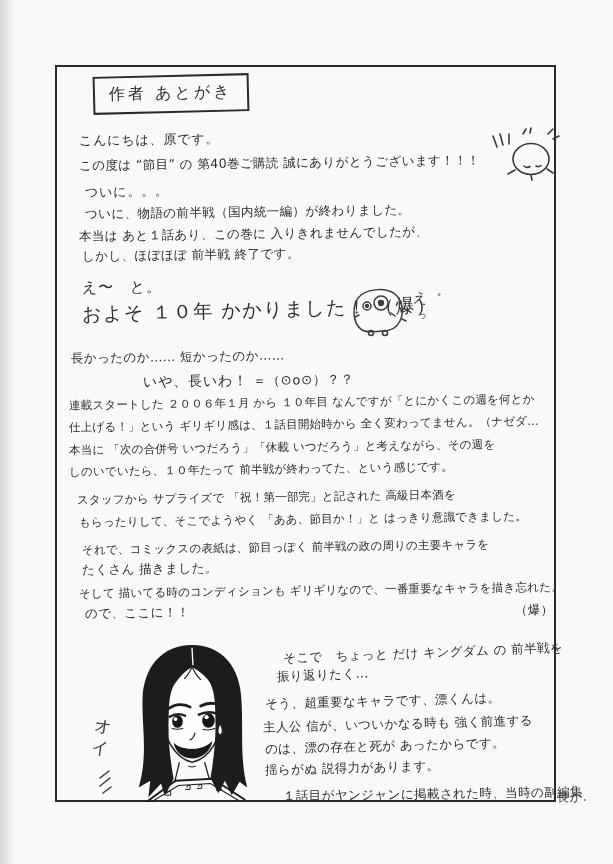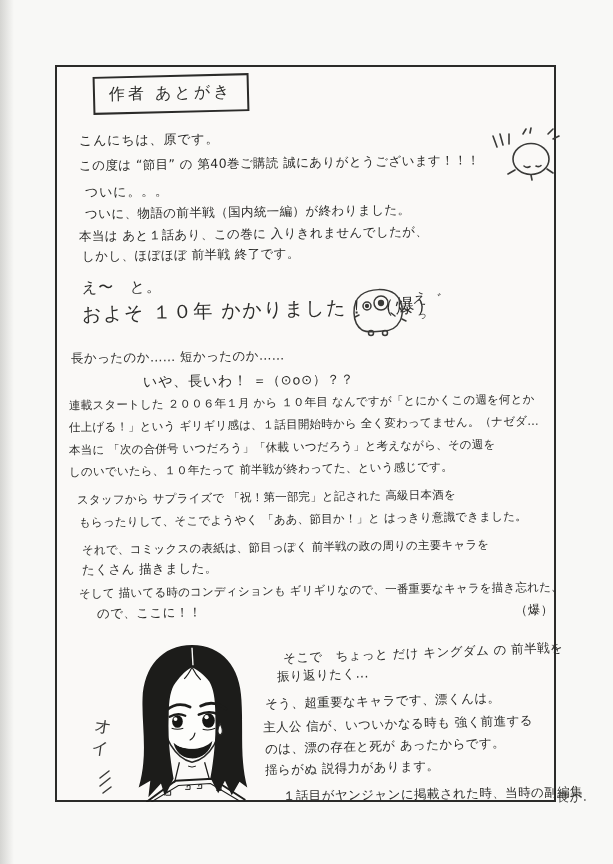--- a/index.html
+++ b/index.html
@@ -109,21 +109,21 @@
   <div class="hl r1 sm" style="left:12px;top:352px;">仕上げる！」という ギリギリ感は、１話目開始時から 全く変わってません。（ナゼダ…</div>
   <div class="hl r1 sm" style="left:12px;top:375px;">本当に 「次の合併号 いつだろう」「休載 いつだろう」と考えながら、その週を</div>
   <div class="hl r1 sm" style="left:12px;top:397px;">しのいでいたら、１０年たって 前半戦が終わってた、という感じです。</div>
 
   <div class="hl r1 sm" style="left:20px;top:425px;">スタッフから サプライズで 「祝！第一部完」と記された 高級日本酒を</div>
   <div class="hl r1 sm" style="left:22px;top:447px;">もらったりして、そこでようやく 「ああ、節目か！」と はっきり意識できました。</div>
 
   <div class="hl r1 sm" style="left:25px;top:475px;">それで、コミックスの表紙は、節目っぽく 前半戦の政の周りの主要キャラを</div>
   <div class="hl r1 md" style="left:25px;top:496px;">たくさん 描きました。</div>
   <div class="hl r1 sm" style="left:22px;top:518px;">そして 描いてる時のコンディションも ギリギリなので、一番重要なキャラを描き忘れた、</div>
-  <div class="hl r1 md" style="left:40px;top:540px;">ので、ここに！！</div>
+  <div class="hl r1 md" style="left:28px;top:540px;">ので、ここに！！</div>
   <div class="hl r1 md" style="left:458px;top:537px;">（爆）</div>
 
   <span class="doodle" style="left:62px;top:575px;">
     <svg width="146" height="160" viewBox="0 0 150 165">
 
       <path d="M75 18 C96 18 108 40 107 70 C106 98 94 120 75 124 C58 120 44 98 43 70 C42 40 54 18 75 18 Z" fill="#fdfdfb" stroke="#262624" stroke-width="1.6"></path>
 
       <path d="M75 3 C44 3 25 26 24 58 C23 88 30 116 20 150 L32 143 L30 160 L43 146 L47 159 L56 141
                C52 118 50 98 51 76 C51 60 53 48 58 42 C64 34 70 28 75 26 C80 28 88 34 93 41
                C97 48 99 58 99 74 C100 96 98 118 94 140 L102 156 L109 143 L116 158 L124 144 L132 150

